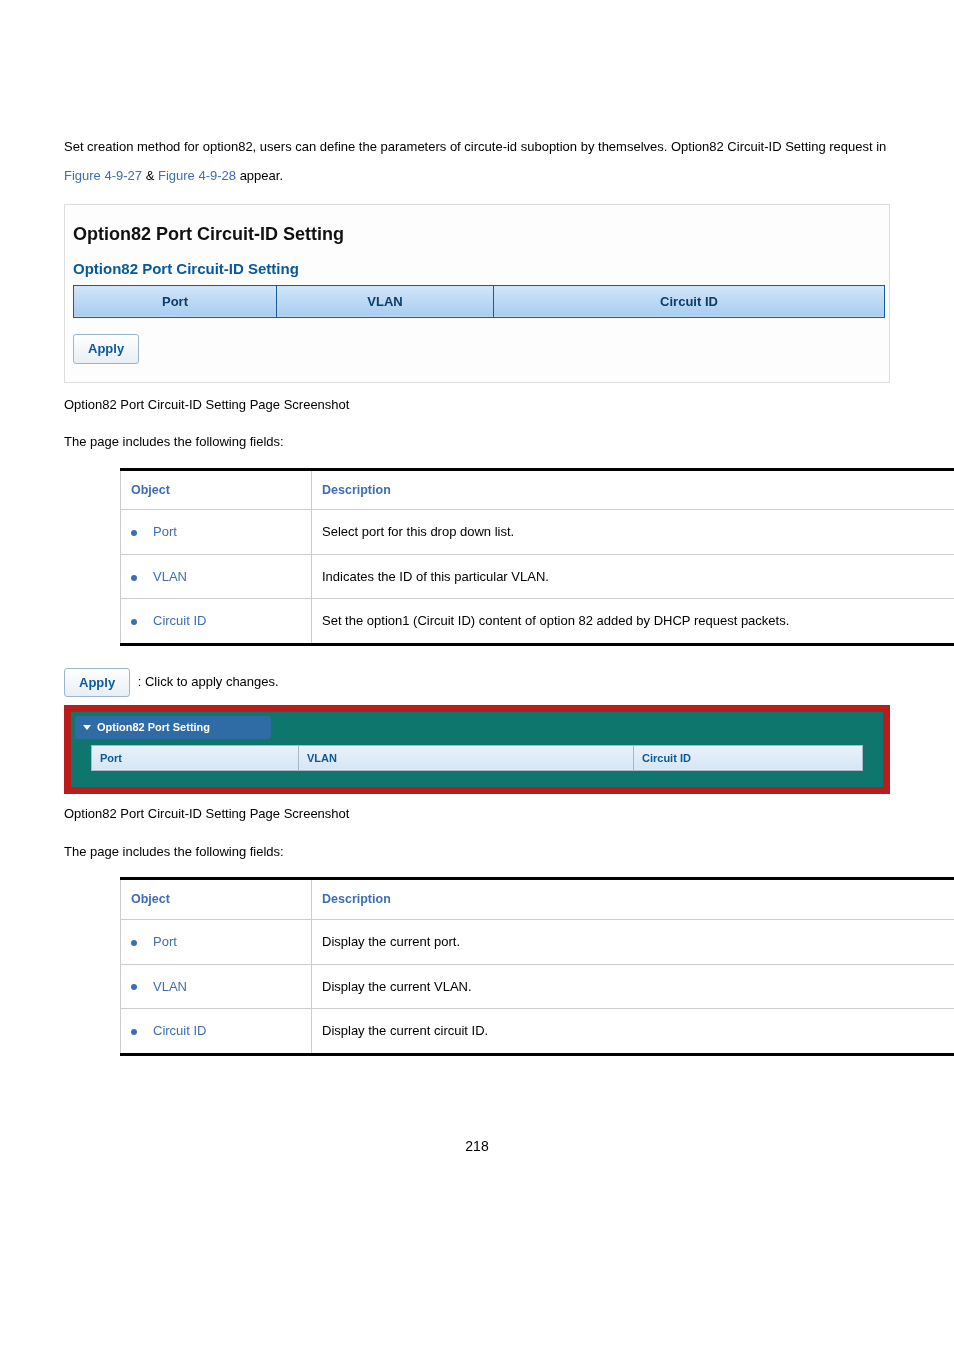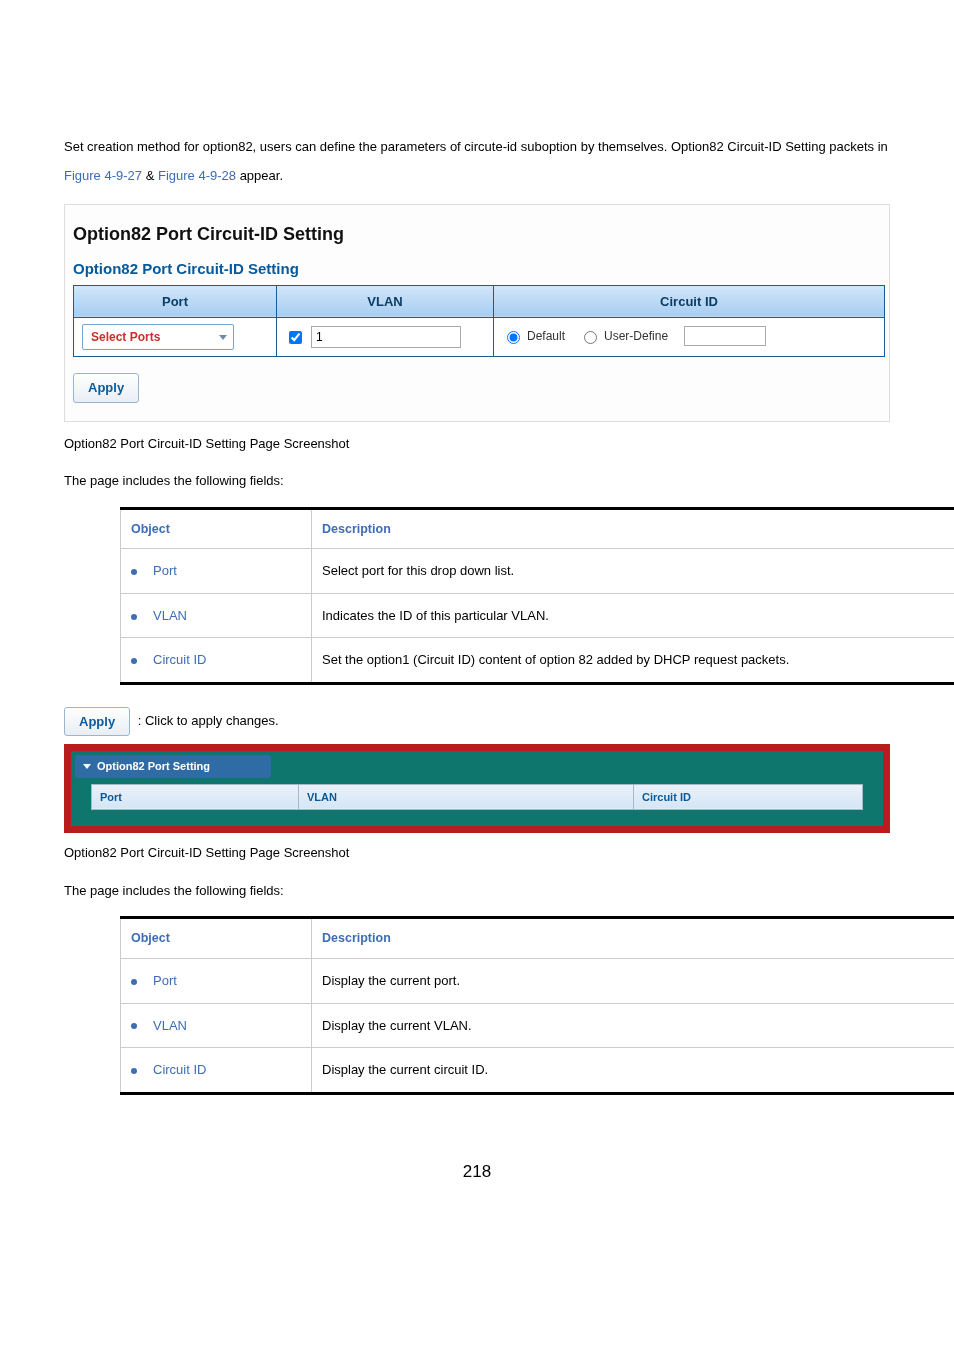--- a/index.html
+++ b/index.html
@@ -179,68 +179,45 @@
   .small-table th {
     background: linear-gradient(#eaf2fa,#d5e6f5);
     border: 1px solid #a7b8c8;
     font-size: 11px;
     font-weight: bold;
     color: #07599b;
     text-align: left;
     padding: 4px 8px;
   }
   .apply-row { margin: 20px 0 6px 0; font-size:13px; }
-  .pagenum { text-align:center; font-size:17px; margin-top:64px; }
+  .pagenum { text-align:center; font-size:14px; margin-top:80px; }
 </style>
 </head>
 <body>
 
 <div class="page">
 
   <p class="intro">
-    <span>Set creation method for option82, users can define the parameters of circute-id suboption by themselves. Option82 Circuit-ID Setting packets in </span>
+    <span>Set creation method for option82, users can define the parameters of circute-id suboption by themselves. Option82 Circuit-ID Setting request in </span>
     <a class="link">Figure 4-9-27</a>
     <span> &amp; </span>
     <a class="link">Figure 4-9-28</a>
     <span> appear.</span>
   </p>
 
   <div class="screenshot-box">
     <div class="sb-title">Option82 Port Circuit-ID Setting</div>
     <div class="sb-subtitle">Option82 Port Circuit-ID Setting</div>
 
     <table class="cfg-table">
       <tbody>
           <tr>
         <th style="width:186px">Port</th>
         <th style="width:200px">VLAN</th>
         <th>Circuit ID</th>
-      </tr>
-      <tr>
-        <td>
-          <span class="port-dropdown">
-            <span>Select Ports</span>
-            <span class="caret"></span>
-          </span>
-        </td>
-        <td>
-          <span class="vlan-cell">
-            <input type="checkbox" checked="" style="">
-            <input type="text" value="1" style="">
-          </span>
-        </td>
-        <td>
-          <span class="radio-row">
-            <input type="radio" name="cid" checked="" style="">
-            <label>Default</label>
-            <input type="radio" name="cid" style="">
-            <label>User-Define</label>
-            <span class="user-define-box"></span>
-          </span>
-        </td>
       </tr>
     </tbody>
       </table>
 
     <span class="apply-btn">Apply</span>
   </div>
 
   <div class="caption">Option82 Port Circuit-ID Setting Page Screenshot</div>
 
   <p class="body-text">The page includes the following fields:</p>

